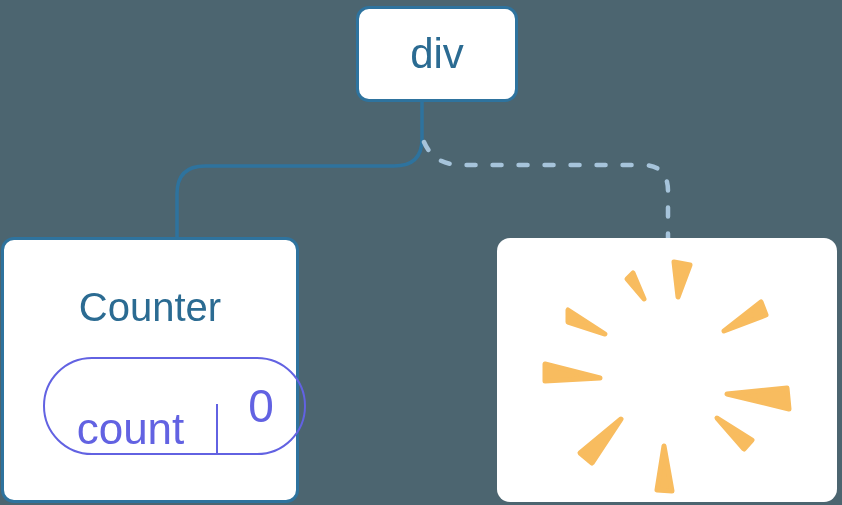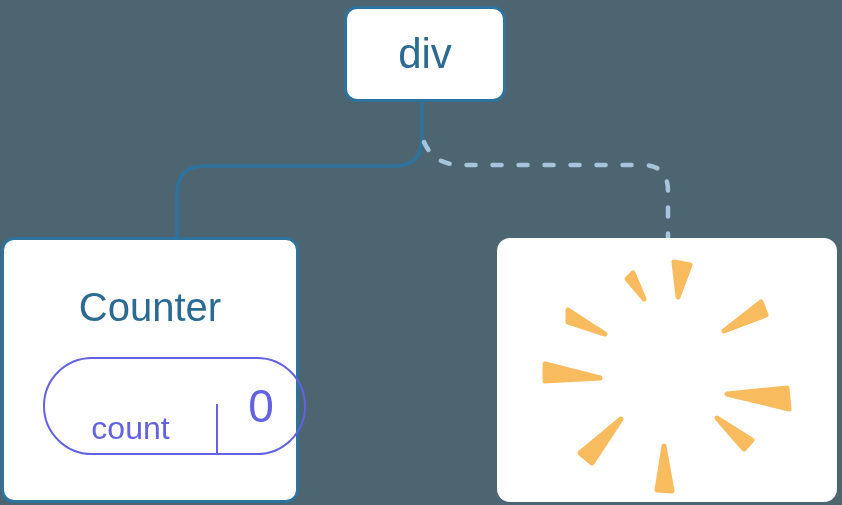--- a/index.html
+++ b/index.html
@@ -9,40 +9,40 @@
   *{box-sizing:border-box; margin:0; padding:0;}
   body{font-family:"Liberation Sans","DejaVu Sans",sans-serif; background:#222;}
   .canvas{
     position:relative; width:842px; height:505px; background:var(--bg); overflow:hidden;
   }
   .connectors{position:absolute; left:0; top:0; width:842px; height:505px;}
   .connectors path{fill:none;}
   .connectors .solid{stroke:var(--blue); stroke-width:3.5;}
   .connectors .dashed{stroke:var(--dash); stroke-width:4.5; stroke-linecap:round; stroke-dasharray:9 17;}
   .node.root{
-    position:absolute; left:344px; top:6px; width:162px; height:96px;
+    position:absolute; left:356px; top:6px; width:162px; height:96px;
     background:var(--card); border:3px solid var(--blue); border-radius:13px;
     display:flex; align-items:center; justify-content:center;
     font-size:42px; font-weight:500; color:var(--blue_text);
   }
   .card{position:absolute; background:var(--card); border-radius:13px;}
   .card.counter{
     left:1px; top:237px; width:298px; height:266px; border:3px solid var(--blue);
   }
   .counter .title{
     position:absolute; top:44px; left:0; right:0; text-align:center;
     font-size:40px; font-weight:500; color:var(--blue_text); line-height:1.15;
   }
   .pill{
     position:absolute; left:39px; top:117px; width:263px; height:98px;
     border:2px solid var(--purple); border-radius:49px; display:flex; color:var(--purple);
   }
   .pill-key{
     width:173px; flex:none; border-right:2px solid var(--purple);
-    display:flex; align-items:center; justify-content:center; font-size:32px;margin-top:45px;
+    display:flex; align-items:center; justify-content:center; font-size:44px;margin-top:45px;
   }
   .pill-val{
     flex:1; display:flex; align-items:center; justify-content:center; font-size:46px;
   }
   .card.removed{left:497px; top:238px; width:340px; height:264px;}
   .burst{position:absolute; inset:0; width:100%; height:100%;}
   .burst path{fill:var(--burst); stroke:var(--burst); stroke-width:5; stroke-linejoin:round;}
 </style>
 </head>
 <body>

